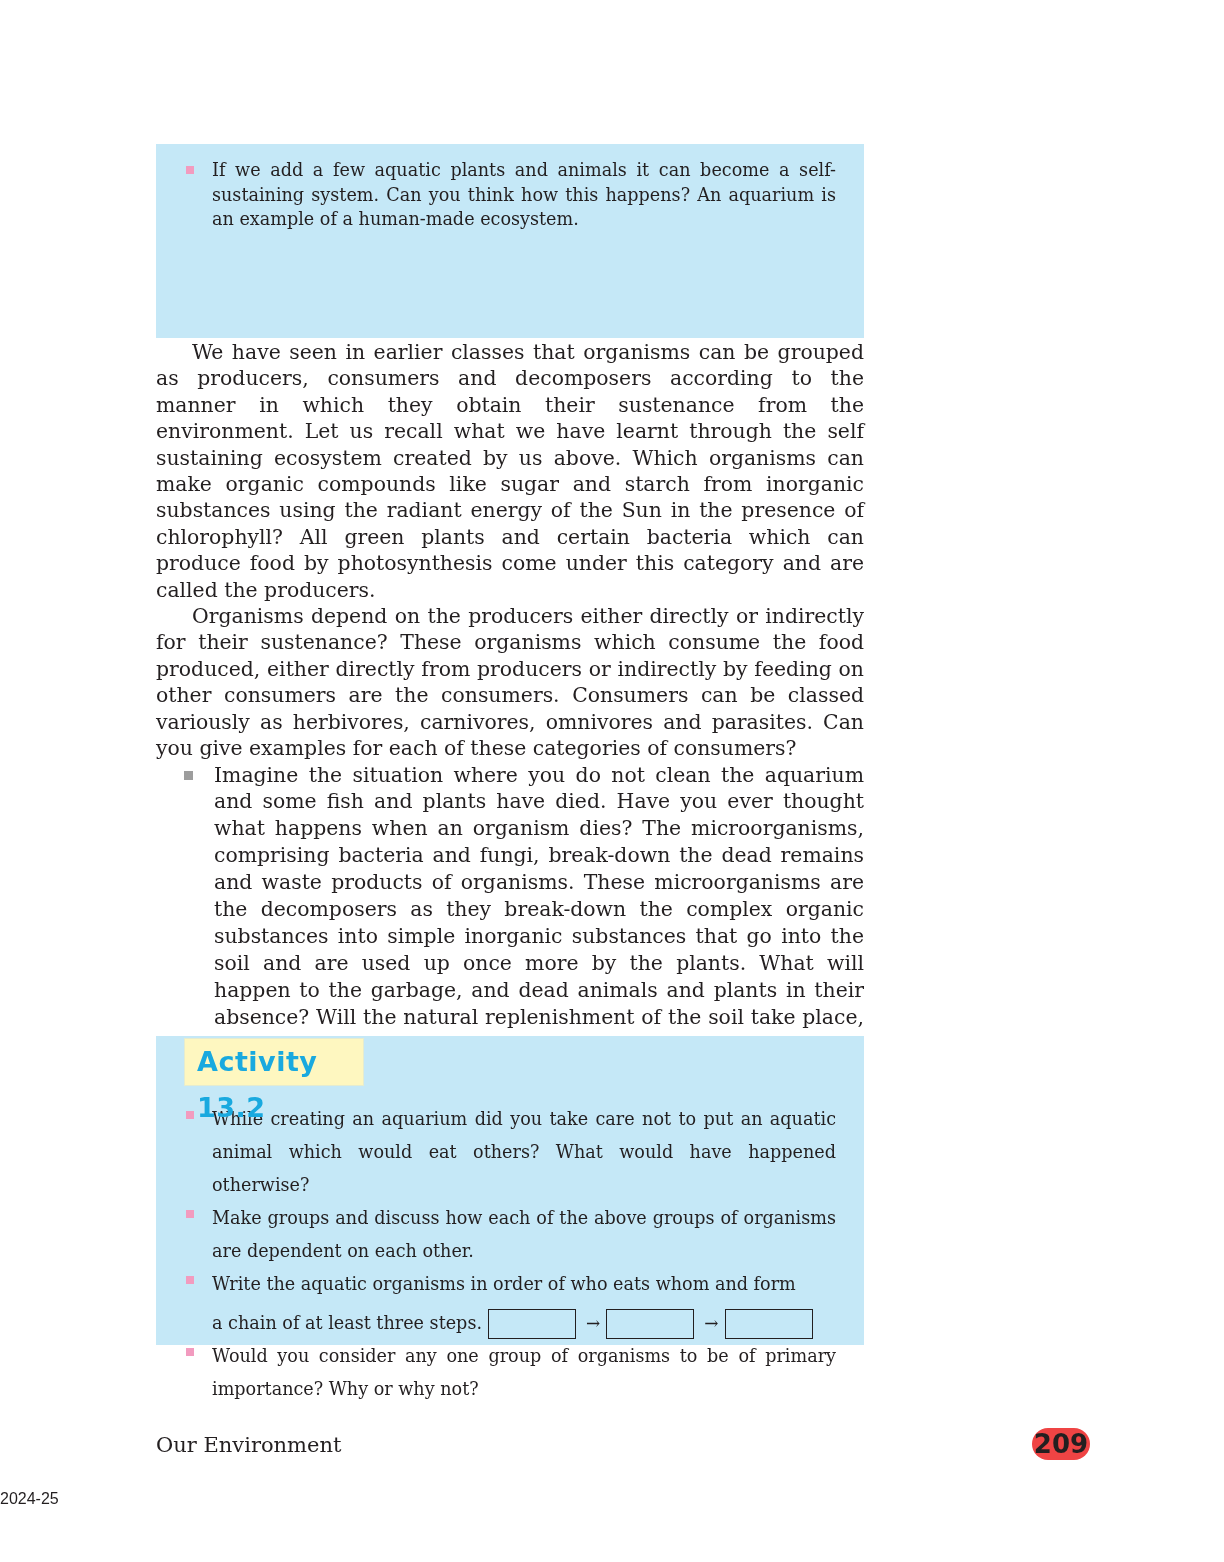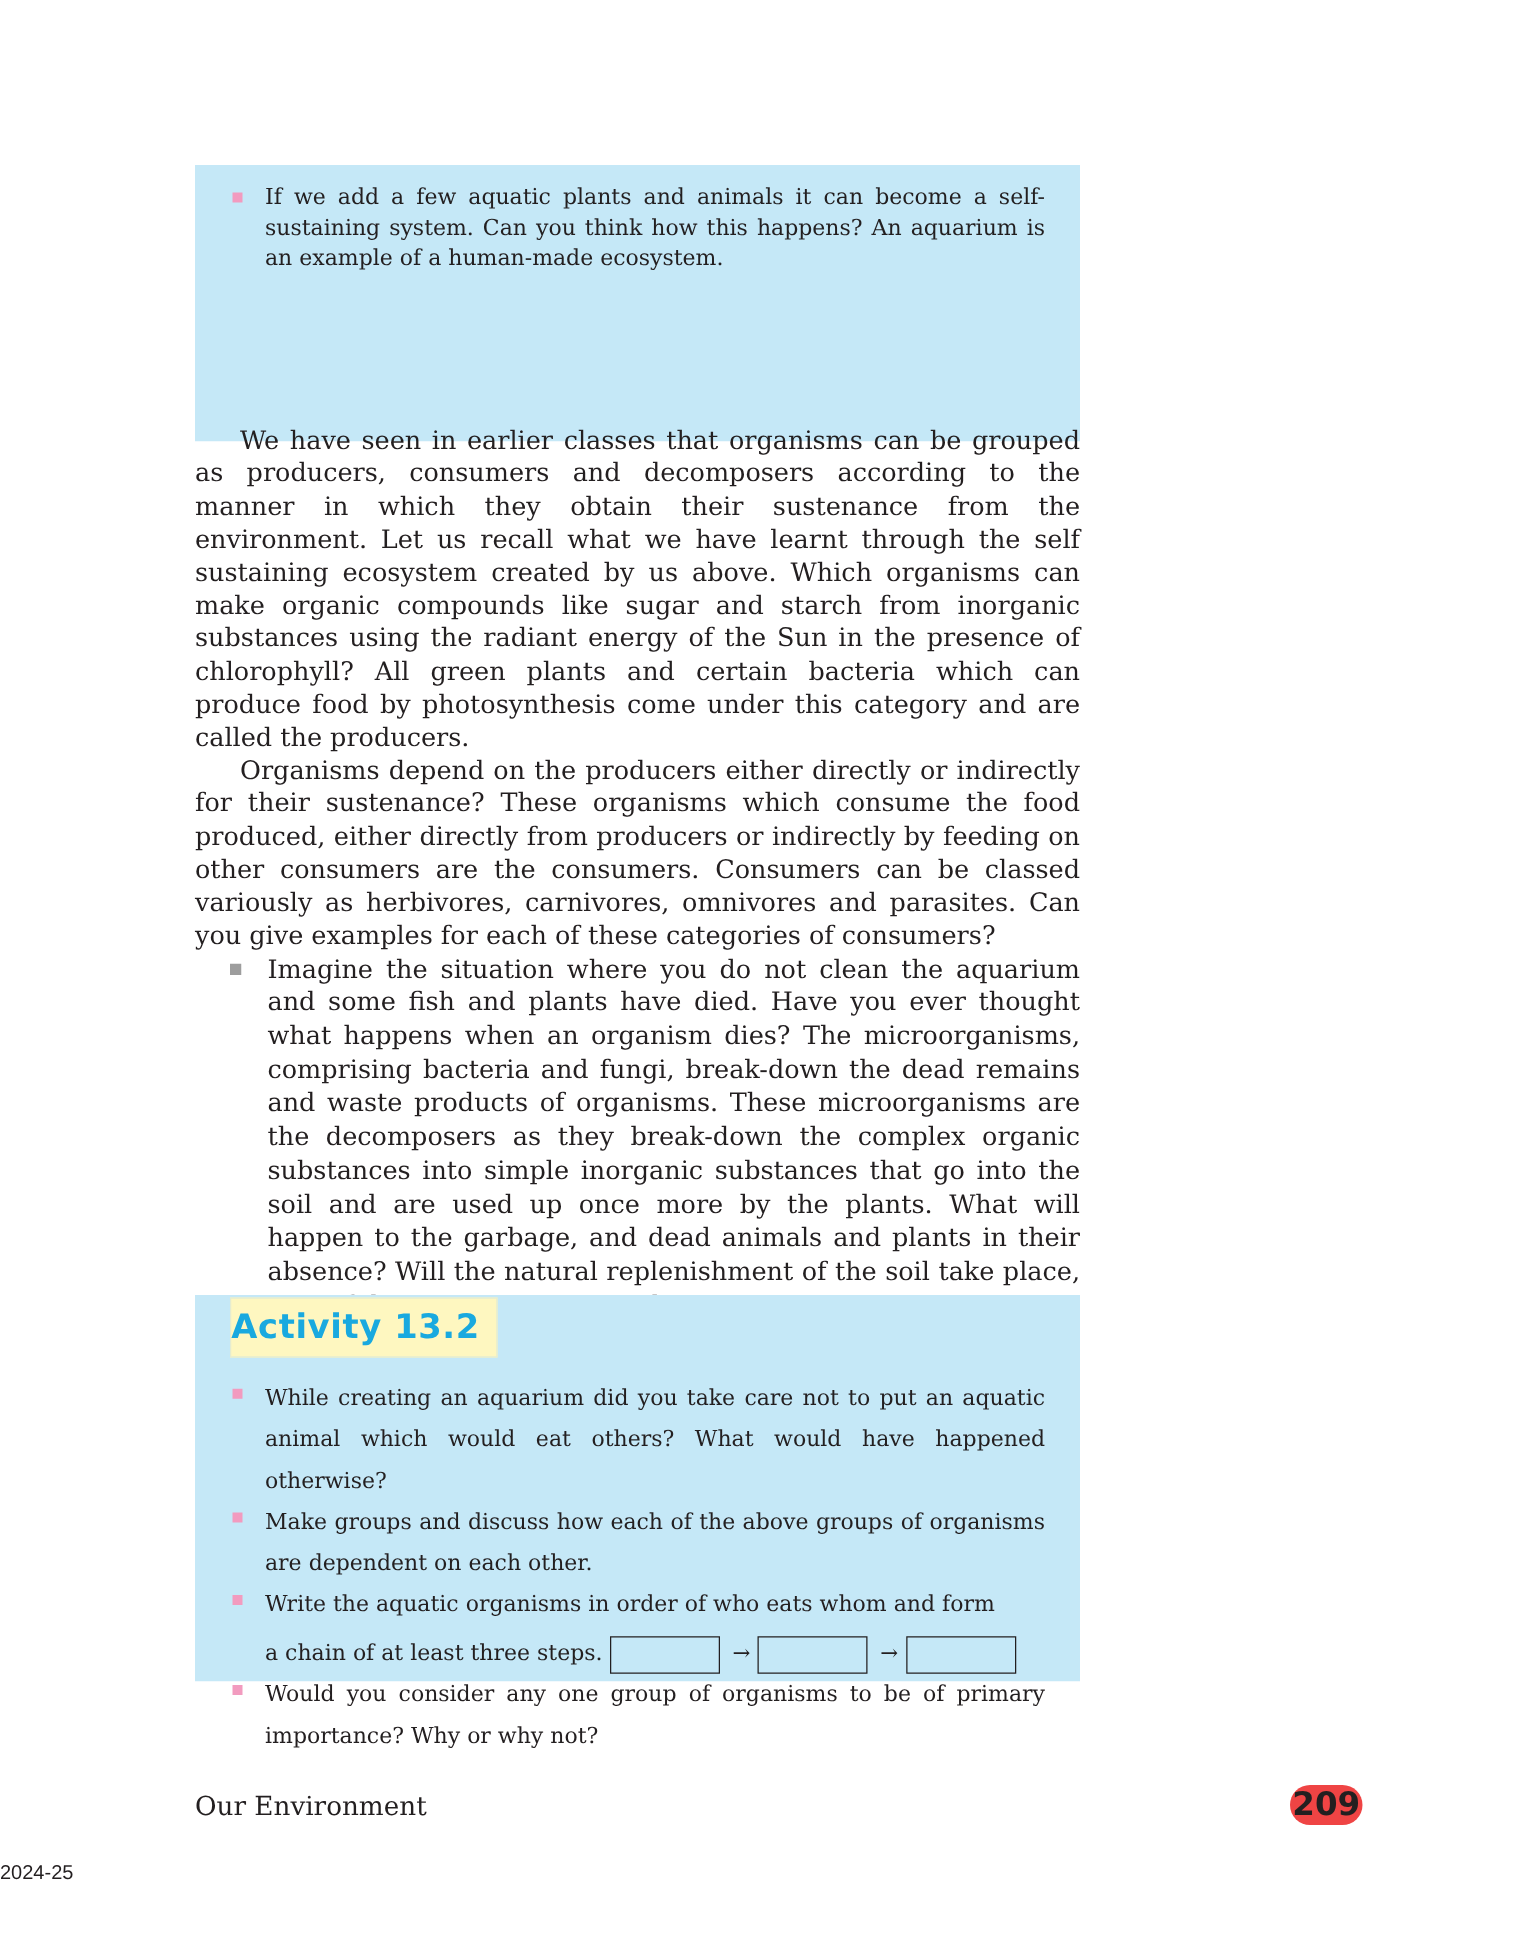--- a/index.html
+++ b/index.html
@@ -1,36 +1,36 @@
 <!DOCTYPE html>
 <html><head>
   <meta charset="utf-8">
   <style>
     html, body { margin: 0; padding: 0; background: #ffffff; }
     body { width: 1224px; height: 1562px; position: relative; overflow: hidden;
       font-family: "DejaVu Serif", serif; color: #231f20; }
     .box { position: absolute; left: 156px; width: 708px; background: #c5e8f7; box-sizing: border-box; }
-    .box1 { top: 132px; height: 221px; padding: 14px 28px 0 28px; }
+    .box1 { top: 144px; height: 194px; padding: 14px 28px 0 28px; }
     .box2 { top: 1036px; height: 309px; padding: 0 28px 0 28px; }
     .blist { list-style: none; margin: 0; padding: 0; }
     .blist li { position: relative; padding-left: 28px; font-size: 17.6px; line-height: 24.7px;
       text-align: justify; }
     .blist li .bul { position: absolute; left: 2px; top: 8px; width: 8px; height: 8px; background: #f29bbf; }
     .box2 .blist li { line-height: 33px; }
     .box2 .blist { margin-top: 67px; }
     .prose { position: absolute; left: 156px; top: 339px; width: 708px; font-size: 20.4px;
       line-height: 26.4px; text-align: justify; }
     .prose p { margin: 0; text-indent: 36px; }
     .prose .sq { list-style: none; margin: 0; padding: 0 0 0 58px; position: relative; }
     .prose .sq li { position: relative; line-height: 26.9px; }
     .prose .sq li .gbul { position: absolute; left: -30px; top: 9px; width: 9px; height: 9px; background: #9d9d9d; }
-    .act-title { position: absolute; left: 184px; top: 1038px; width: 214px; height: 48px;
+    .act-title { position: absolute; left: 184px; top: 1038px; width: 180px; height: 48px;
       background: #fef7c0; box-sizing: border-box; border: 1px solid #e5ecd0;
       font-family: "DejaVu Sans", sans-serif; font-weight: bold; color: #19a9df; font-size: 27px;
-      line-height: 46px; letter-spacing: 0.5px; }
+      line-height: 46px; padding-left: 12px; letter-spacing: 0.5px; }
     .chain-line { display: flex; align-items: center; }
     .blank { display: inline-block; width: 86px; height: 28px; border: 1px solid #231f20; background: #c5e8f7; margin: 0 0 0 6px; }
     .arrow { display: inline-block; margin: 0 0 0 10px; font-size: 17px; }
     .footer-left { position: absolute; left: 156px; top: 1433px; font-size: 21px; }
     .pagenum { position: absolute; left: 1032px; top: 1428px; width: 58px; height: 32px; border-radius: 16px;
       background: #ef4444; font-family: "DejaVu Sans", sans-serif; font-weight: bold; font-size: 26px;
       text-align: center; line-height: 32px; }
     .year { position: absolute; left: 0; width: 1224px; top: 1490px; text-align: left;
       font-family: "Liberation Sans", sans-serif; font-size: 16px; }
   </style>

